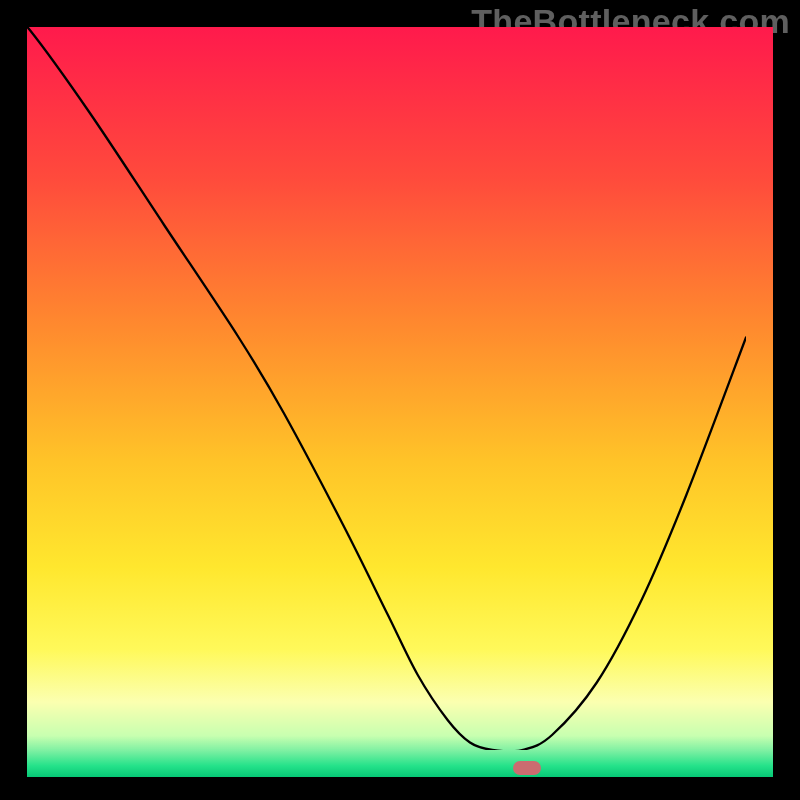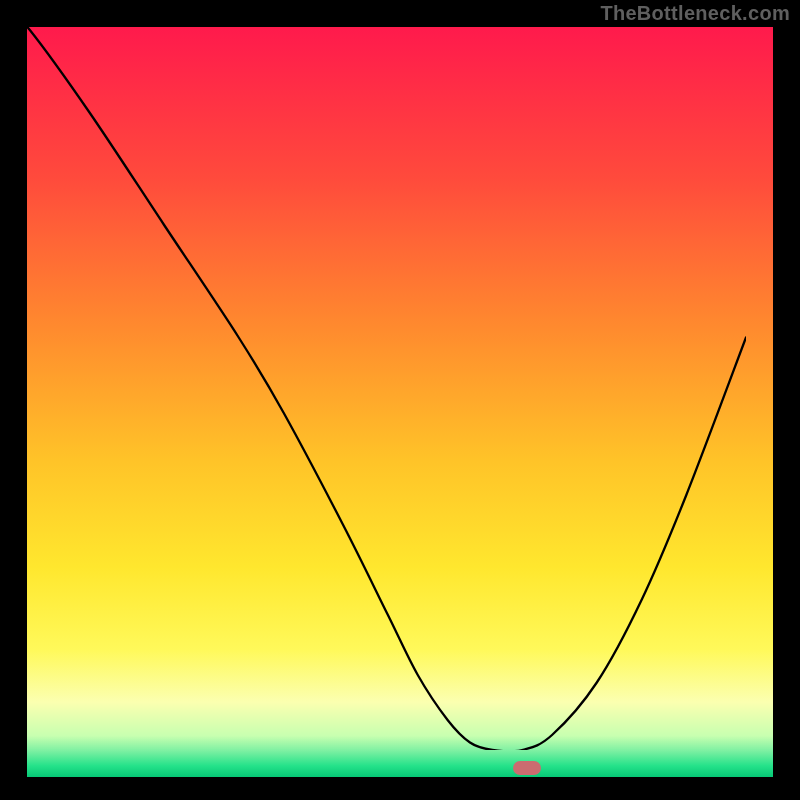--- a/index.html
+++ b/index.html
@@ -8,21 +8,21 @@
     position: relative;
     width: 800px;
     height: 800px;
     background: #000;
   }
   .watermark {
     position: absolute;
     top: 2px;
     right: 10px;
     font-family: Arial, Helvetica, sans-serif;
-    font-size: 20px;
+    font-size: 34px;
     font-weight: 600;
     color: #5f5f5f;
     letter-spacing: 0.3px;
   }
   .plot {
     position: absolute;
     left: 27px;
     top: 27px;
     width: 746px;   
     height: 750px;  

